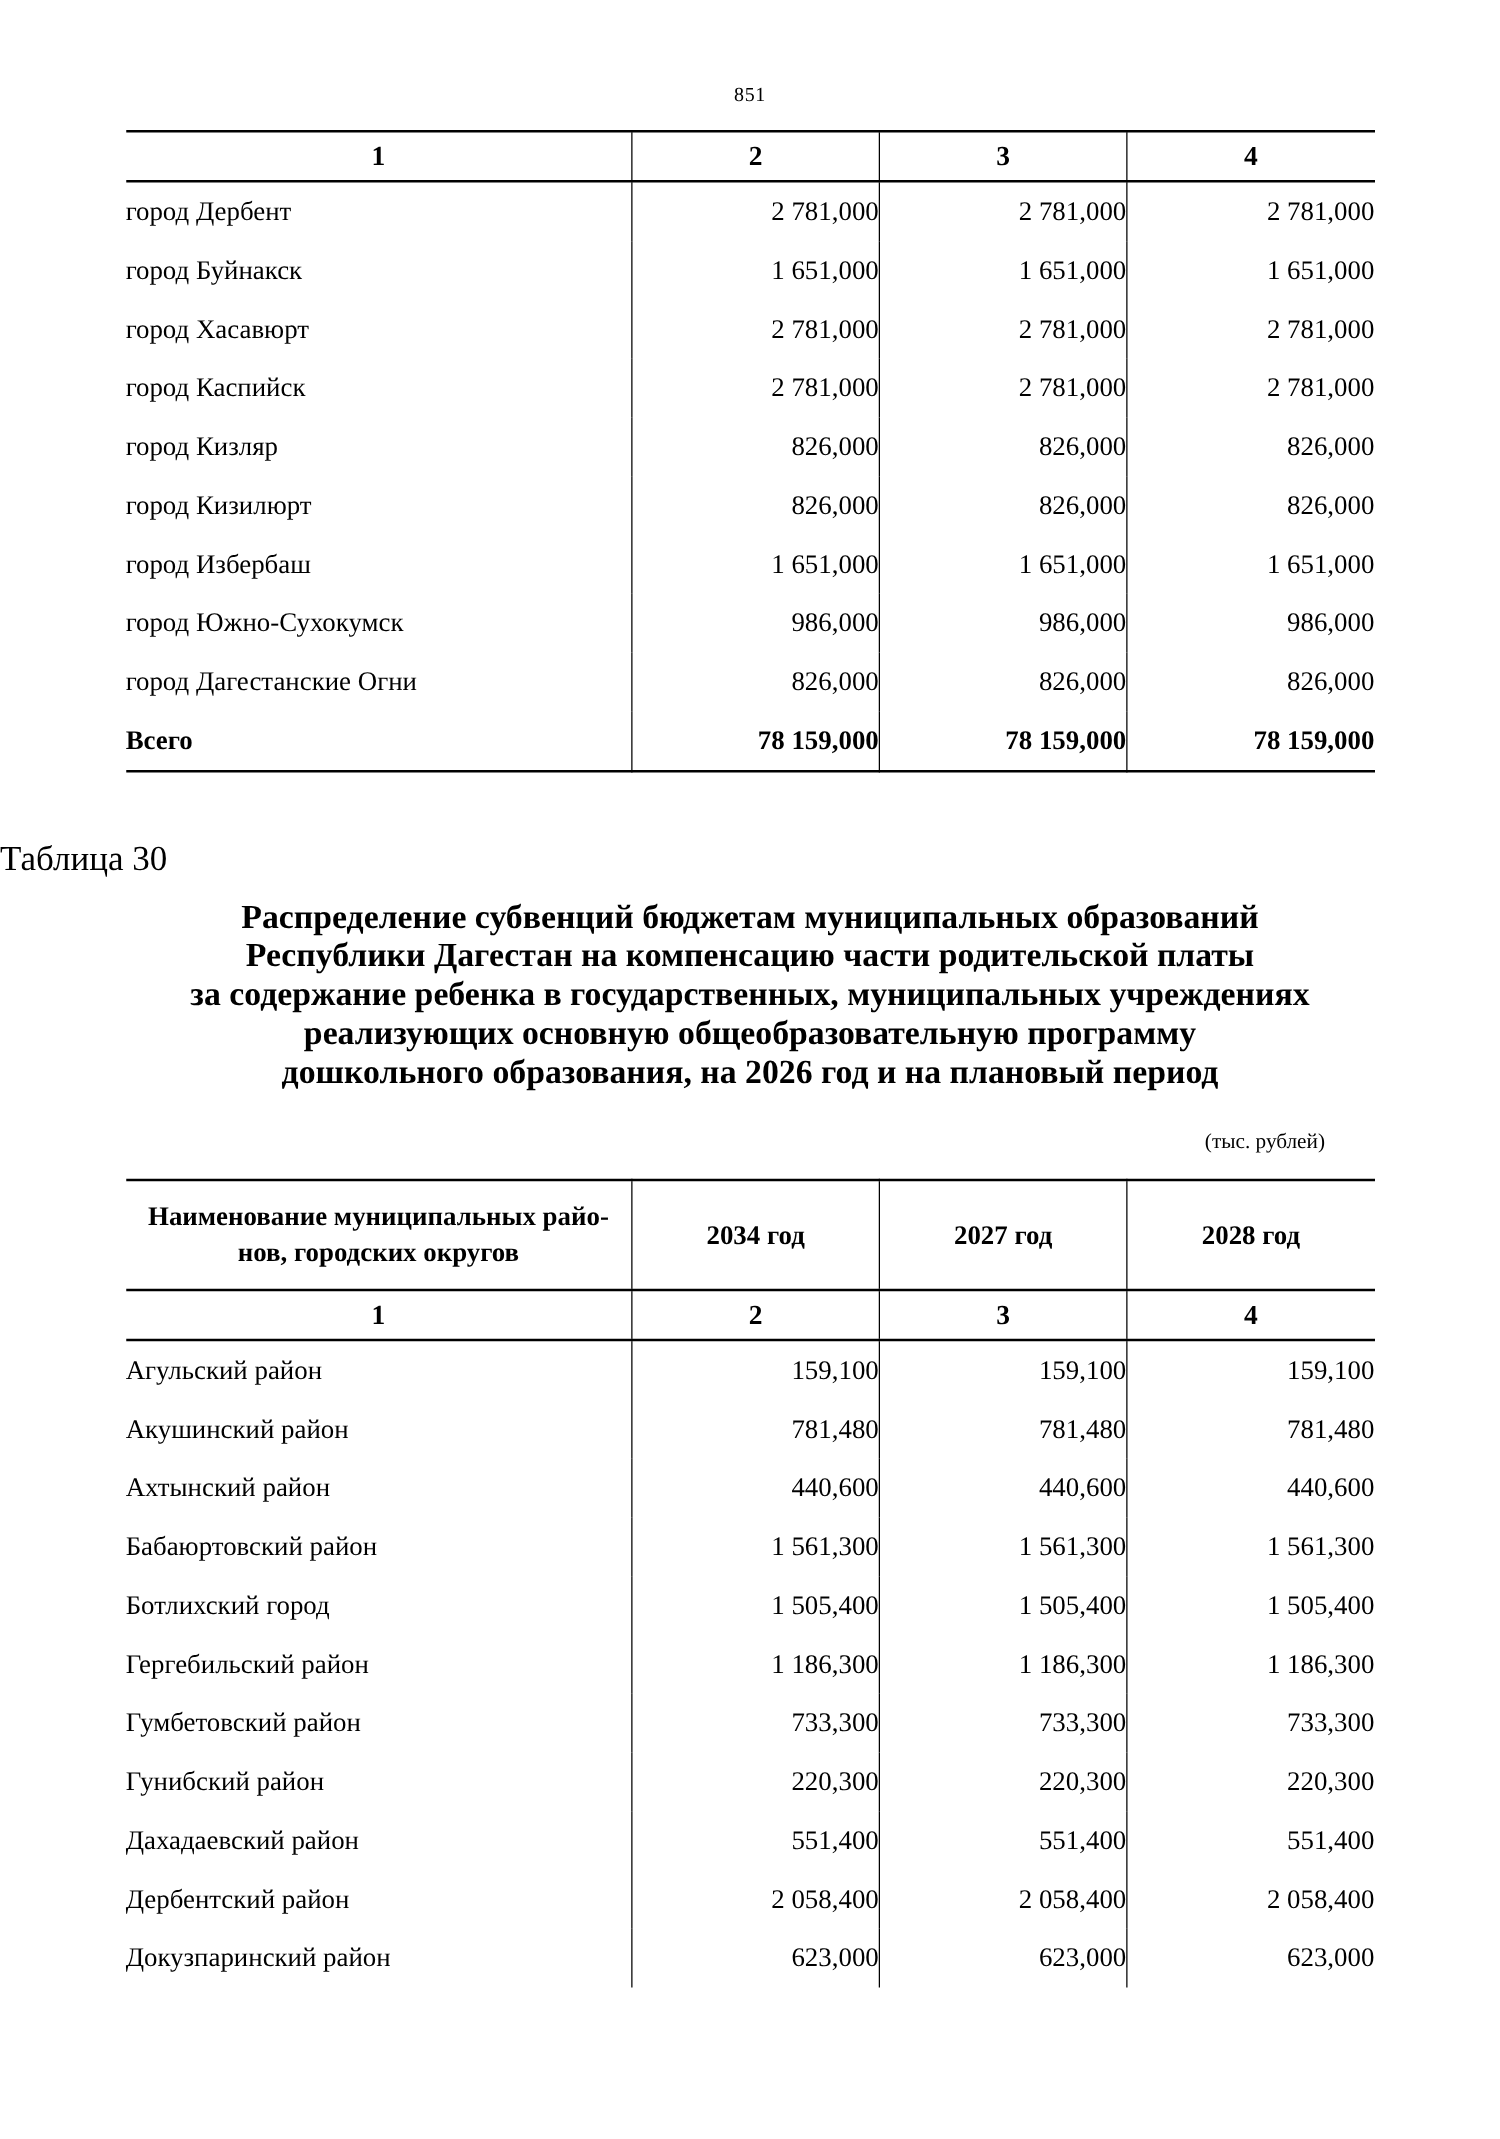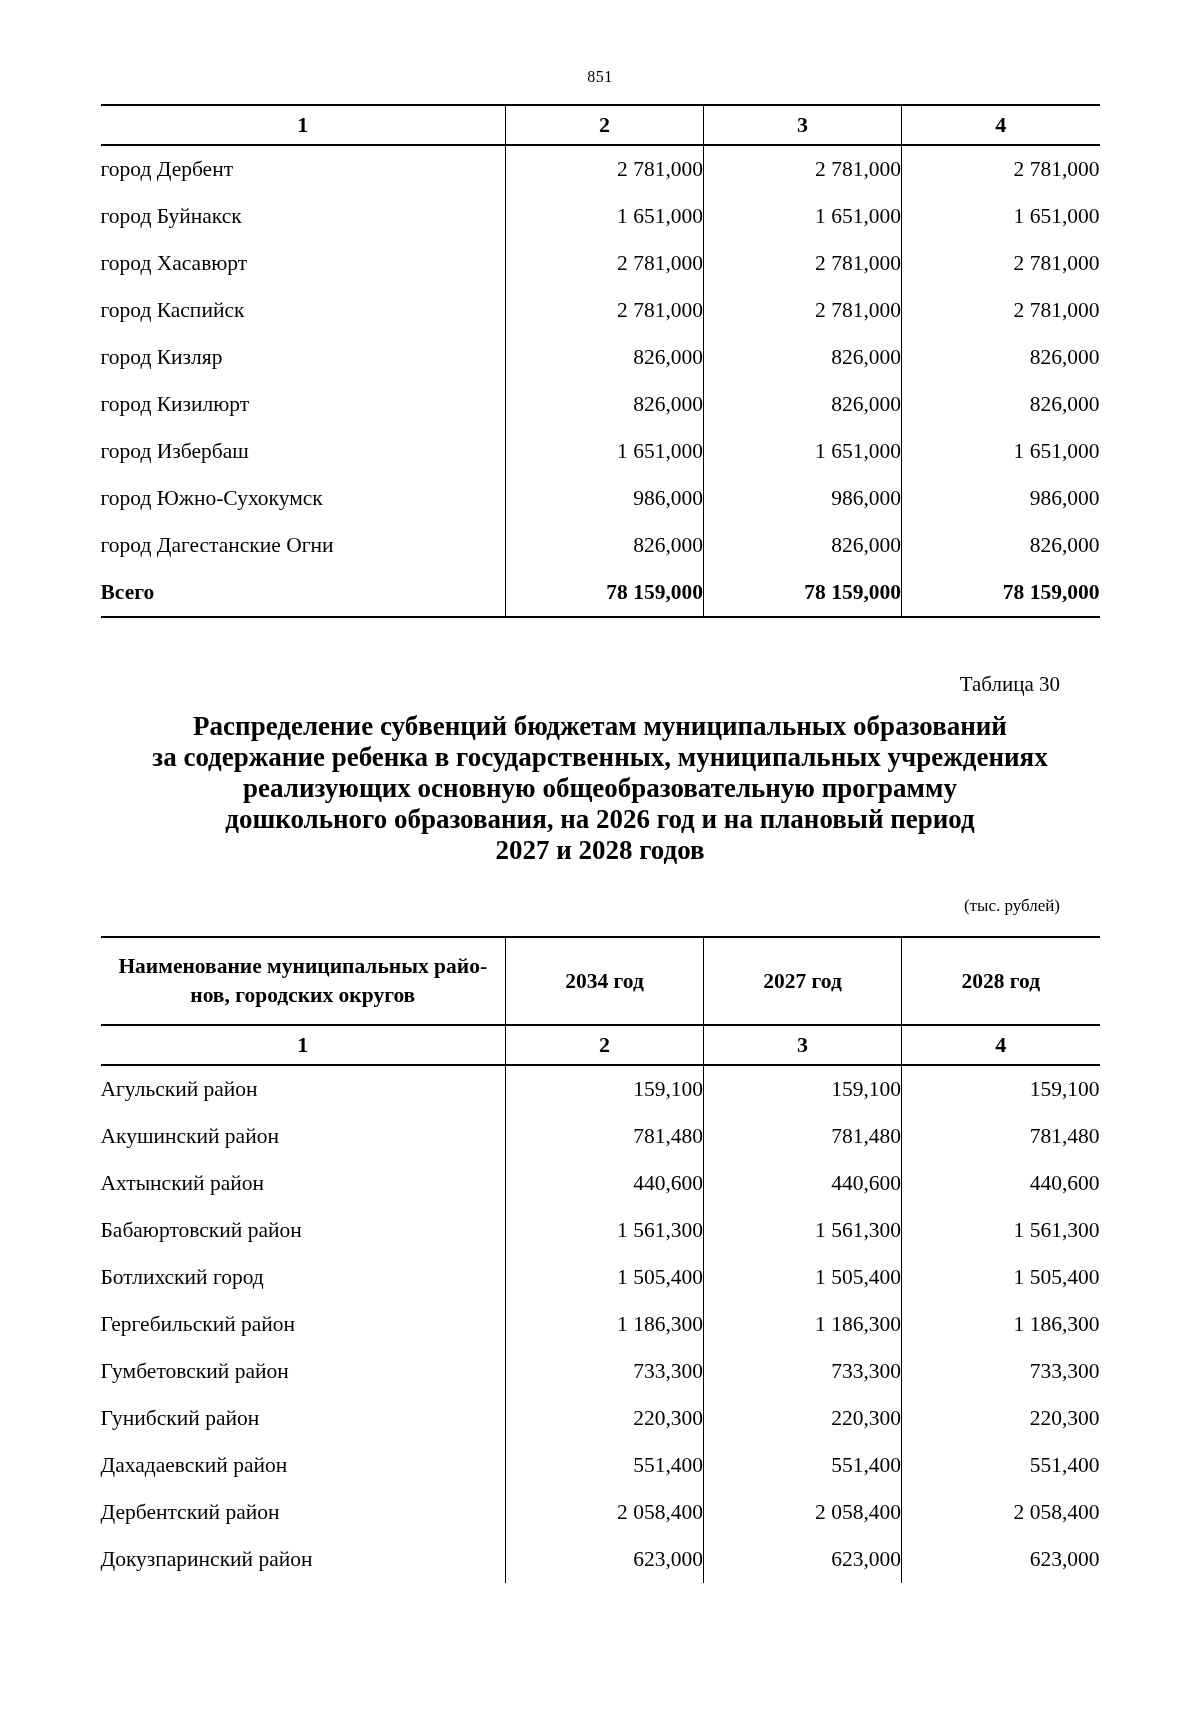--- a/index.html
+++ b/index.html
@@ -80,22 +80,22 @@
     font-weight: bold;
   }
 
   
   #table-one-wrap {
     margin-top: 18px;
   }
 
   
   .table-label {
-    text-align: right;
-    font-size: 21px;
+    text-align: left;
+    font-size: 28px;
     margin: 54px 140px 0 0;
   }
   .doc-title {
     text-align: center;
     font-weight: bold;
     font-size: 27px;
     line-height: 31px;
     margin: 14px auto 0 auto;
     width: 900px;
   }
@@ -205,24 +205,24 @@
             <td class="cell-val vline">78 159,000</td>
           </tr>
         </tbody>
     </table>
   </div>
 
   <div class="table-label">Таблица 30</div>
 
   <div class="doc-title" id="doc-title">
       <div>Распределение субвенций бюджетам муниципальных образований</div>
+      <div>Республики Дагестан на компенсацию части родительской платы</div>
       <div>за содержание ребенка в государственных, муниципальных учреждениях</div>
       <div>реализующих основную общеобразовательную программу</div>
       <div>дошкольного образования, на 2026 год и на плановый период</div>
-      <div>2027 и 2028 годов</div>
     </div>
 
   <div class="units-note">(тыс. рублей)</div>
 
   <div id="table-two-wrap">
     <table class="tbl">
       <colgroup>
         <col class="c-name">
           <col class="c-val">
           <col class="c-val">

